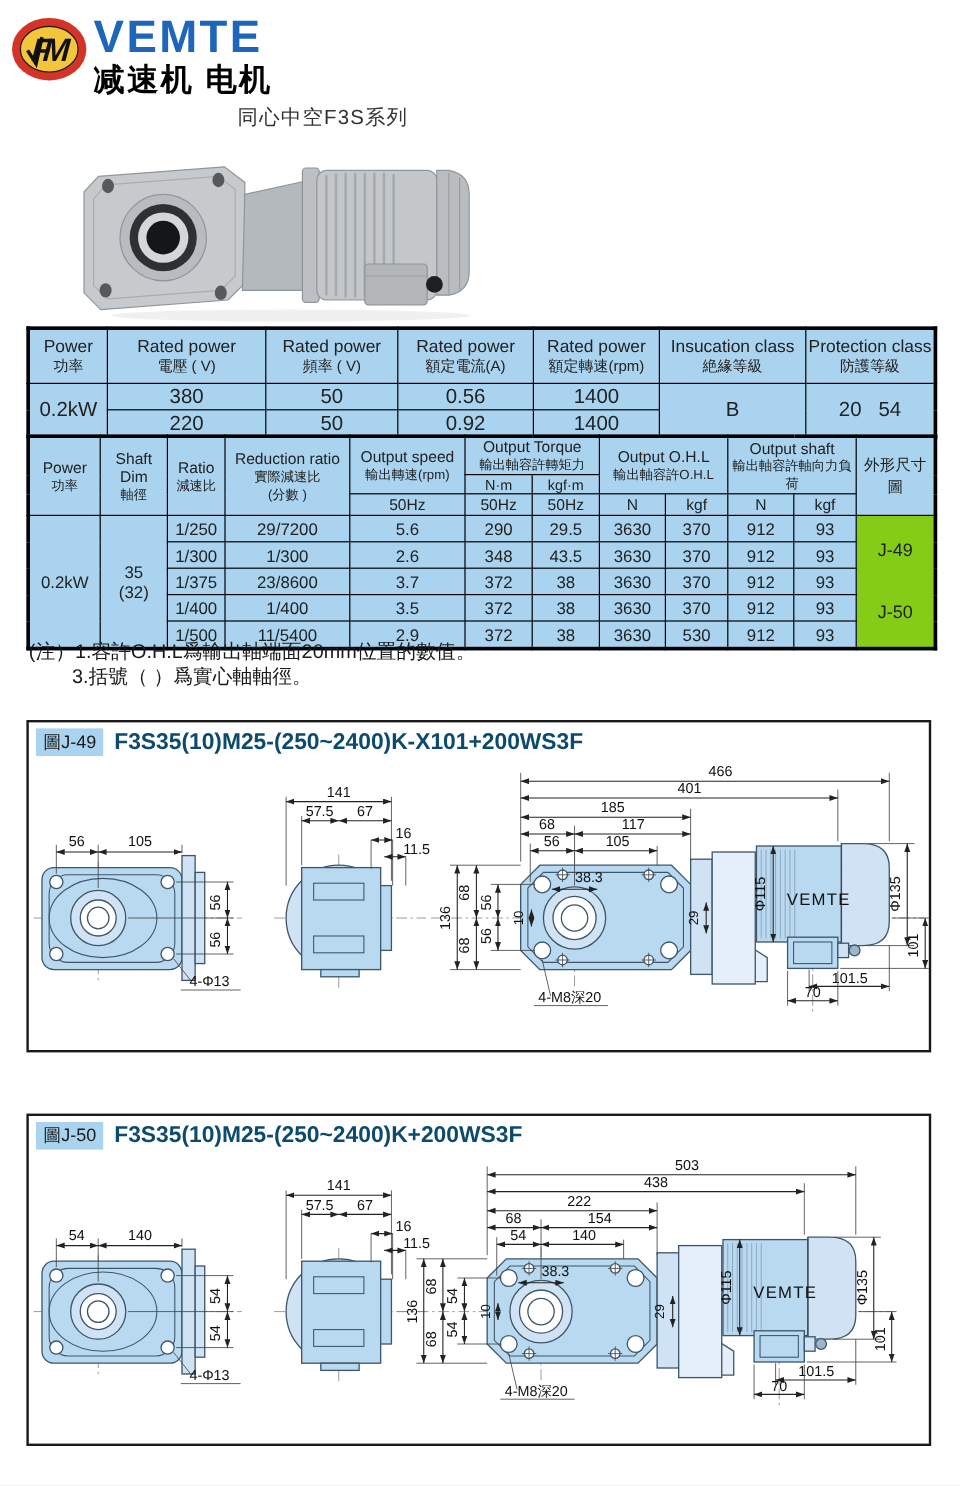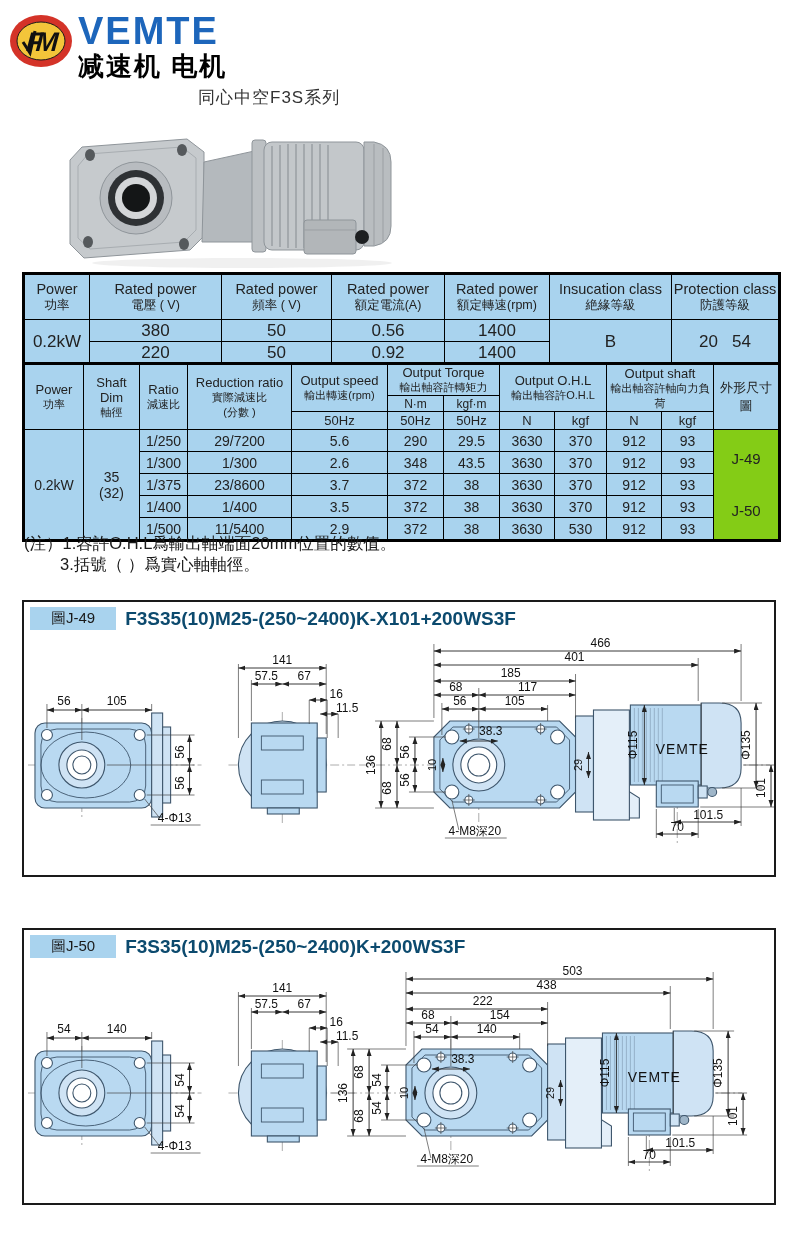--- a/index.html
+++ b/index.html
@@ -33,21 +33,21 @@
   .t2 .he2{font-size:13px;}
   .t2 .hc2{font-size:11px;}
   .t2 tbody td{height:21px;font-size:14px;}
   .figcell{background:#84cc16;}
   .figcol{display:flex;flex-direction:column;justify-content:space-around;height:105px;font-size:15px;}
   .notes{position:absolute;left:24px;top:533px;font-size:16.5px;line-height:21px;color:#1a1a1a;}
   .notes .ind{padding-left:36px;}
   
   .panel{position:absolute;left:22px;width:750px;height:273px;border:2px solid #1a1a1a;background:#fff;}
   .panel-head{position:absolute;top:5px;left:6px;display:flex;align-items:center;gap:9px;}
-  .tag{background:#a9d3ee;padding:2px 21px;font-size:15px;color:#1a1a1a;}
+  .tag{background:#a9d3ee;padding:2px 6px;font-size:15px;color:#1a1a1a;}
   .model{font-weight:bold;font-size:19px;color:#0c4a6e;}
   .diagram{position:absolute;left:0px;top:36px;}
 </style>
 </head>
 <body>
 
 <div class="page">
 
   <svg class="logo" width="66" height="58" viewBox="0 0 66 58">
     <ellipse cx="33" cy="29" rx="31" ry="26" fill="#d43328"></ellipse>

